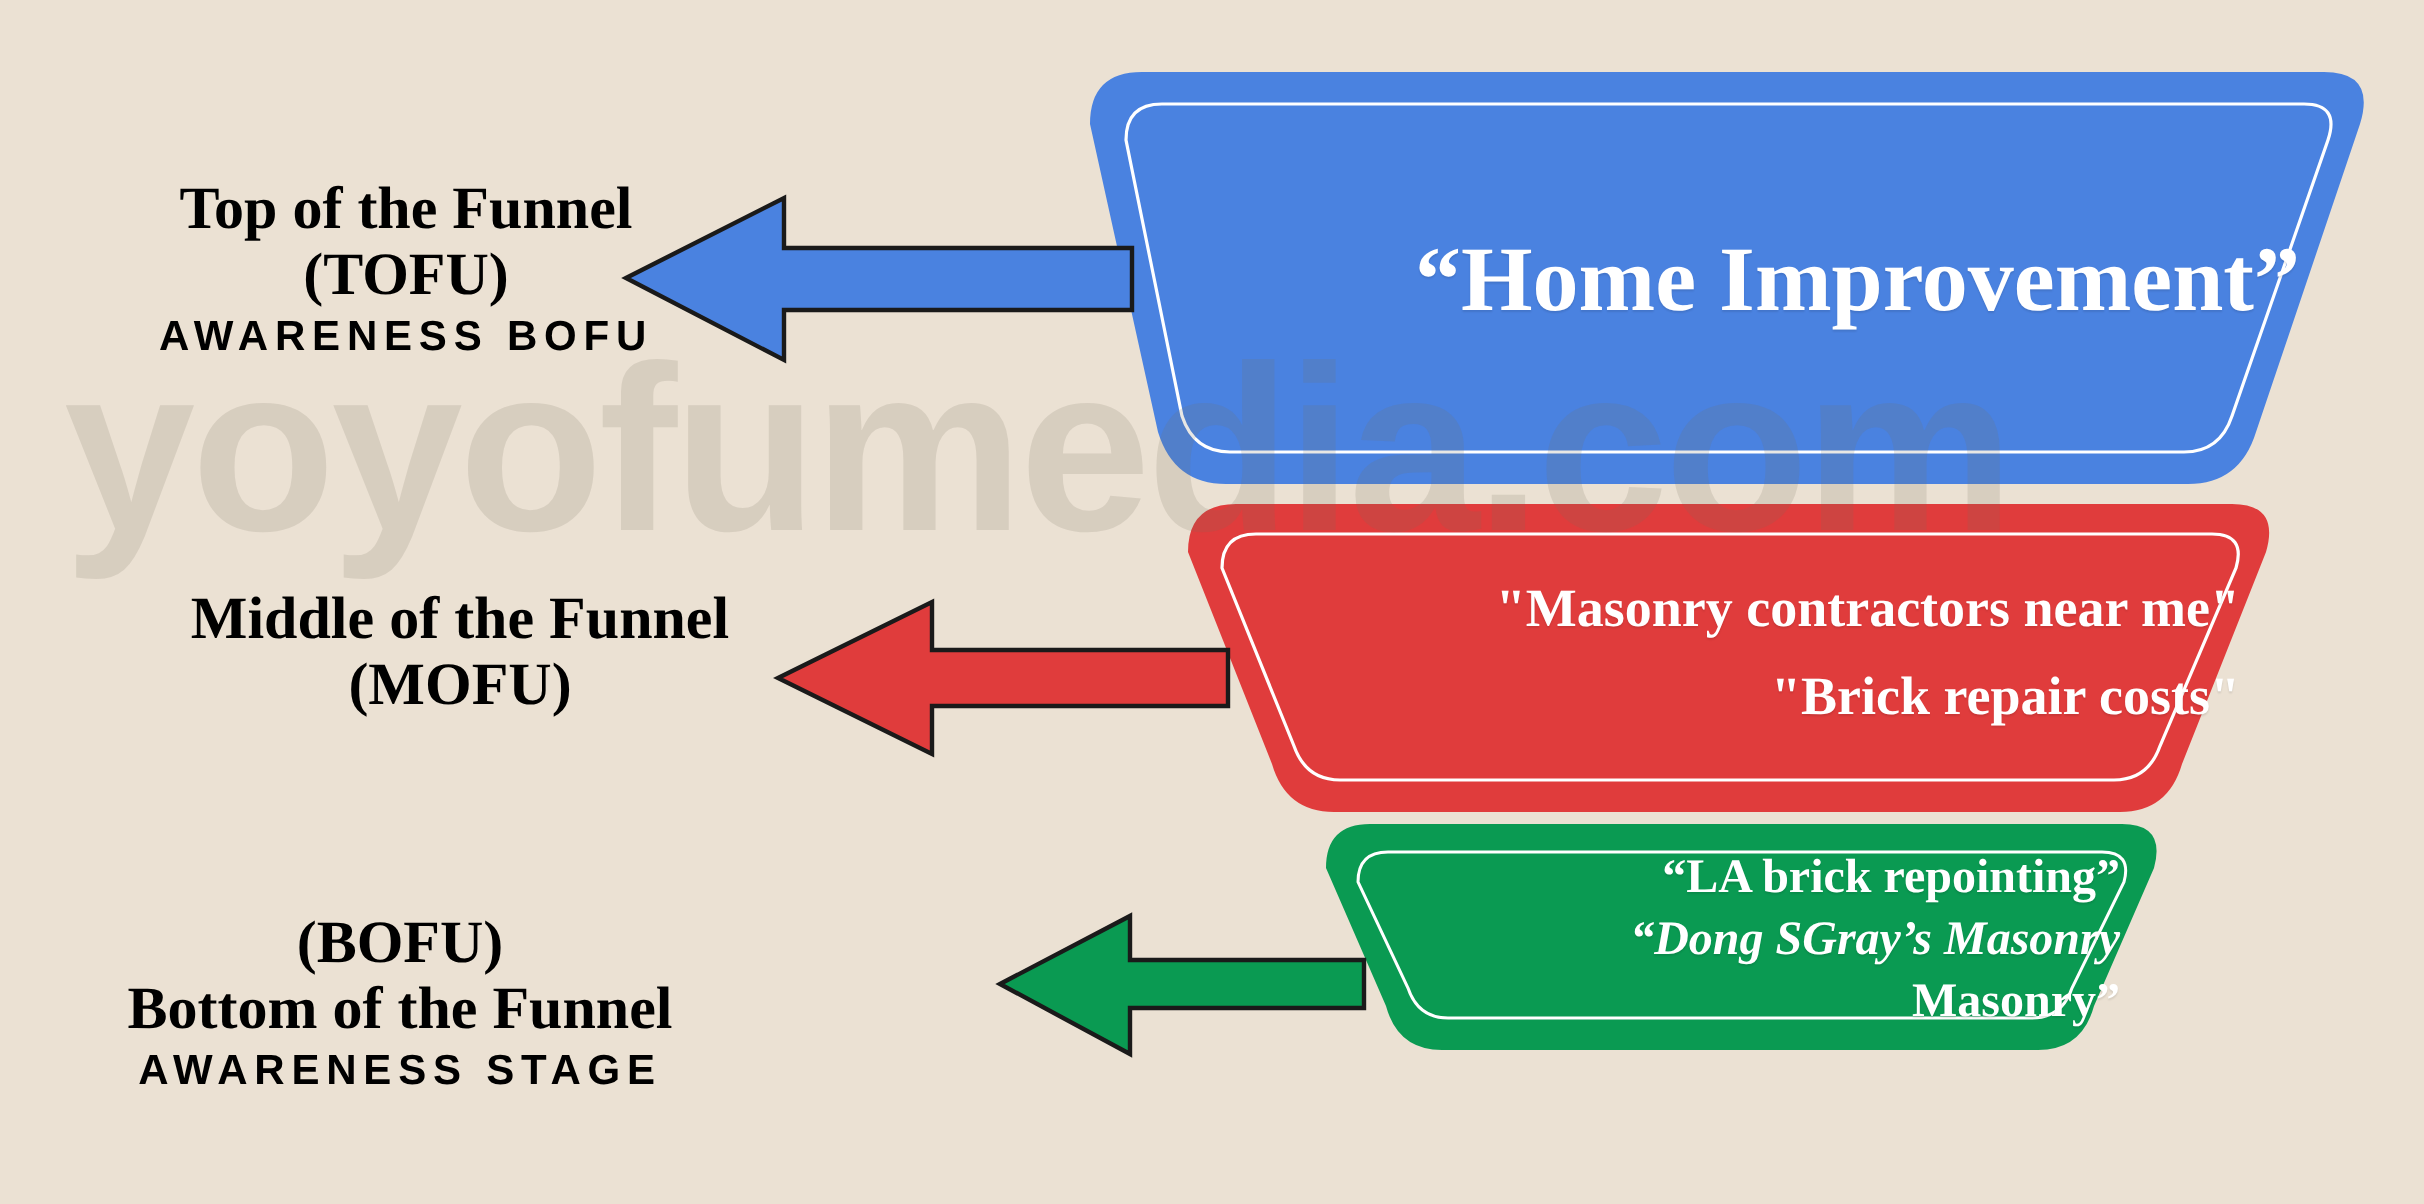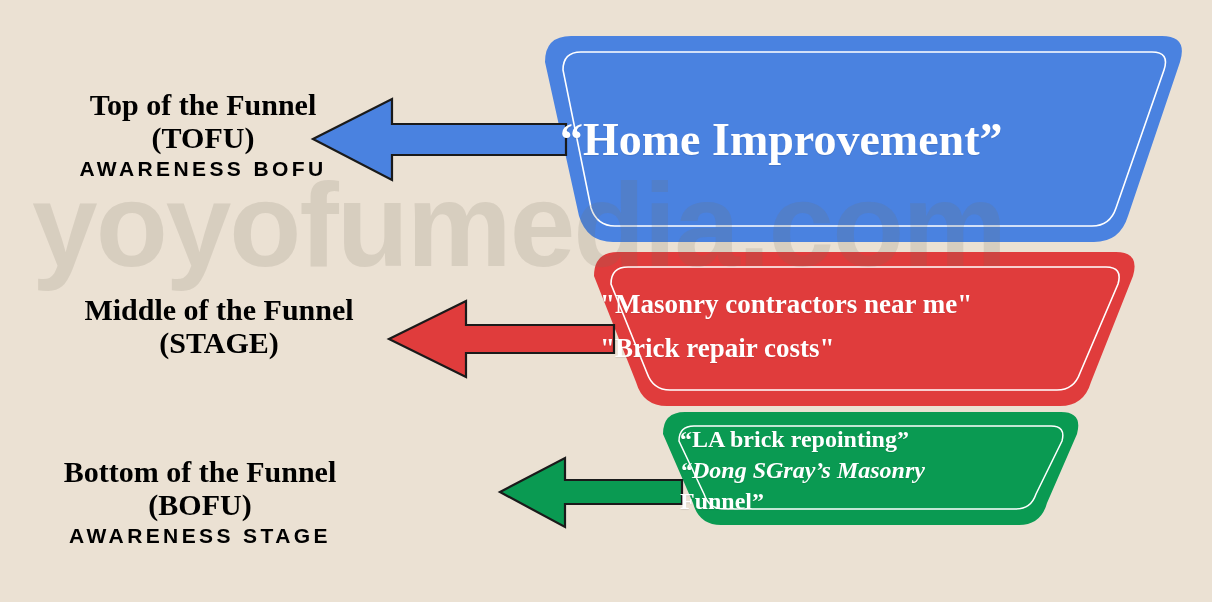--- a/index.html
+++ b/index.html
@@ -45,21 +45,21 @@
     overflow: visible;
   }
   #funnel-layer { z-index: 2; }
   #arrow-layer  { z-index: 3; }
 
   
   .funnel-text {
     position: absolute;
     z-index: 6;
     color: #ffffff;
-    text-align: left;
+    text-align: right;
     font-weight: bold;
     text-shadow: 0 1px 1px rgba(0,0,0,0.10);
     user-select: none;
   }
   #tofu-text {
     left: 560px;
     top: 112px;
     width: 590px;
     font-size: 46px;
     line-height: 56px;
@@ -97,21 +97,21 @@
   }
   .stage-sub {
     font-family: "Liberation Sans", "DejaVu Sans", sans-serif;
     font-weight: bold;
     font-size: 21px;
     letter-spacing: 3.4px;
     line-height: 30px;
     white-space: nowrap;
   }
   #label-tofu { left: 18px; top: 88px;  width: 370px; }
-  #label-mofu { left: 9px;  top: 293px; width: 420px; }
+  #label-mofu { left: 20px;  top: 293px; width: 420px; }
   #label-bofu { left: 0px;  top: 455px; width: 400px; }
 </style>
 </head>
 <body>
 
 <div id="stage">
 
   <div id="watermark">yoyofumedia.com</div>
 
   <svg class="layer" id="funnel-layer" viewBox="0 0 1212 602">
@@ -214,33 +214,33 @@
   </div>
 
   <div class="funnel-text" id="mofu-text">
     <div>"Masonry contractors near me"</div>
     <div>"Brick repair costs"</div>
   </div>
 
   <div class="funnel-text" id="bofu-text">
     <div>“LA brick repointing”</div>
     <div class="italic-line">“Dong SGray’s Masonry</div>
-    <div>Funnel”</div>
+    <div>Masonry”</div>
   </div>
 
   <div class="stage-label" id="label-tofu">
     <div class="stage-title">Top of the Funnel</div>
     <div class="stage-title">(TOFU)</div>
     <div class="stage-sub">AWARENESS BOFU</div>
   </div>
 
   <div class="stage-label" id="label-mofu">
     <div class="stage-title">Middle of the Funnel</div>
-    <div class="stage-title">(STAGE)</div>
+    <div class="stage-title">(MOFU)</div>
   </div>
 
   <div class="stage-label" id="label-bofu">
+    <div class="stage-title">(BOFU)</div>
     <div class="stage-title">Bottom of the Funnel</div>
-    <div class="stage-title">(BOFU)</div>
     <div class="stage-sub">AWARENESS STAGE</div>
   </div>
 
 </div>
 
 </body></html>

